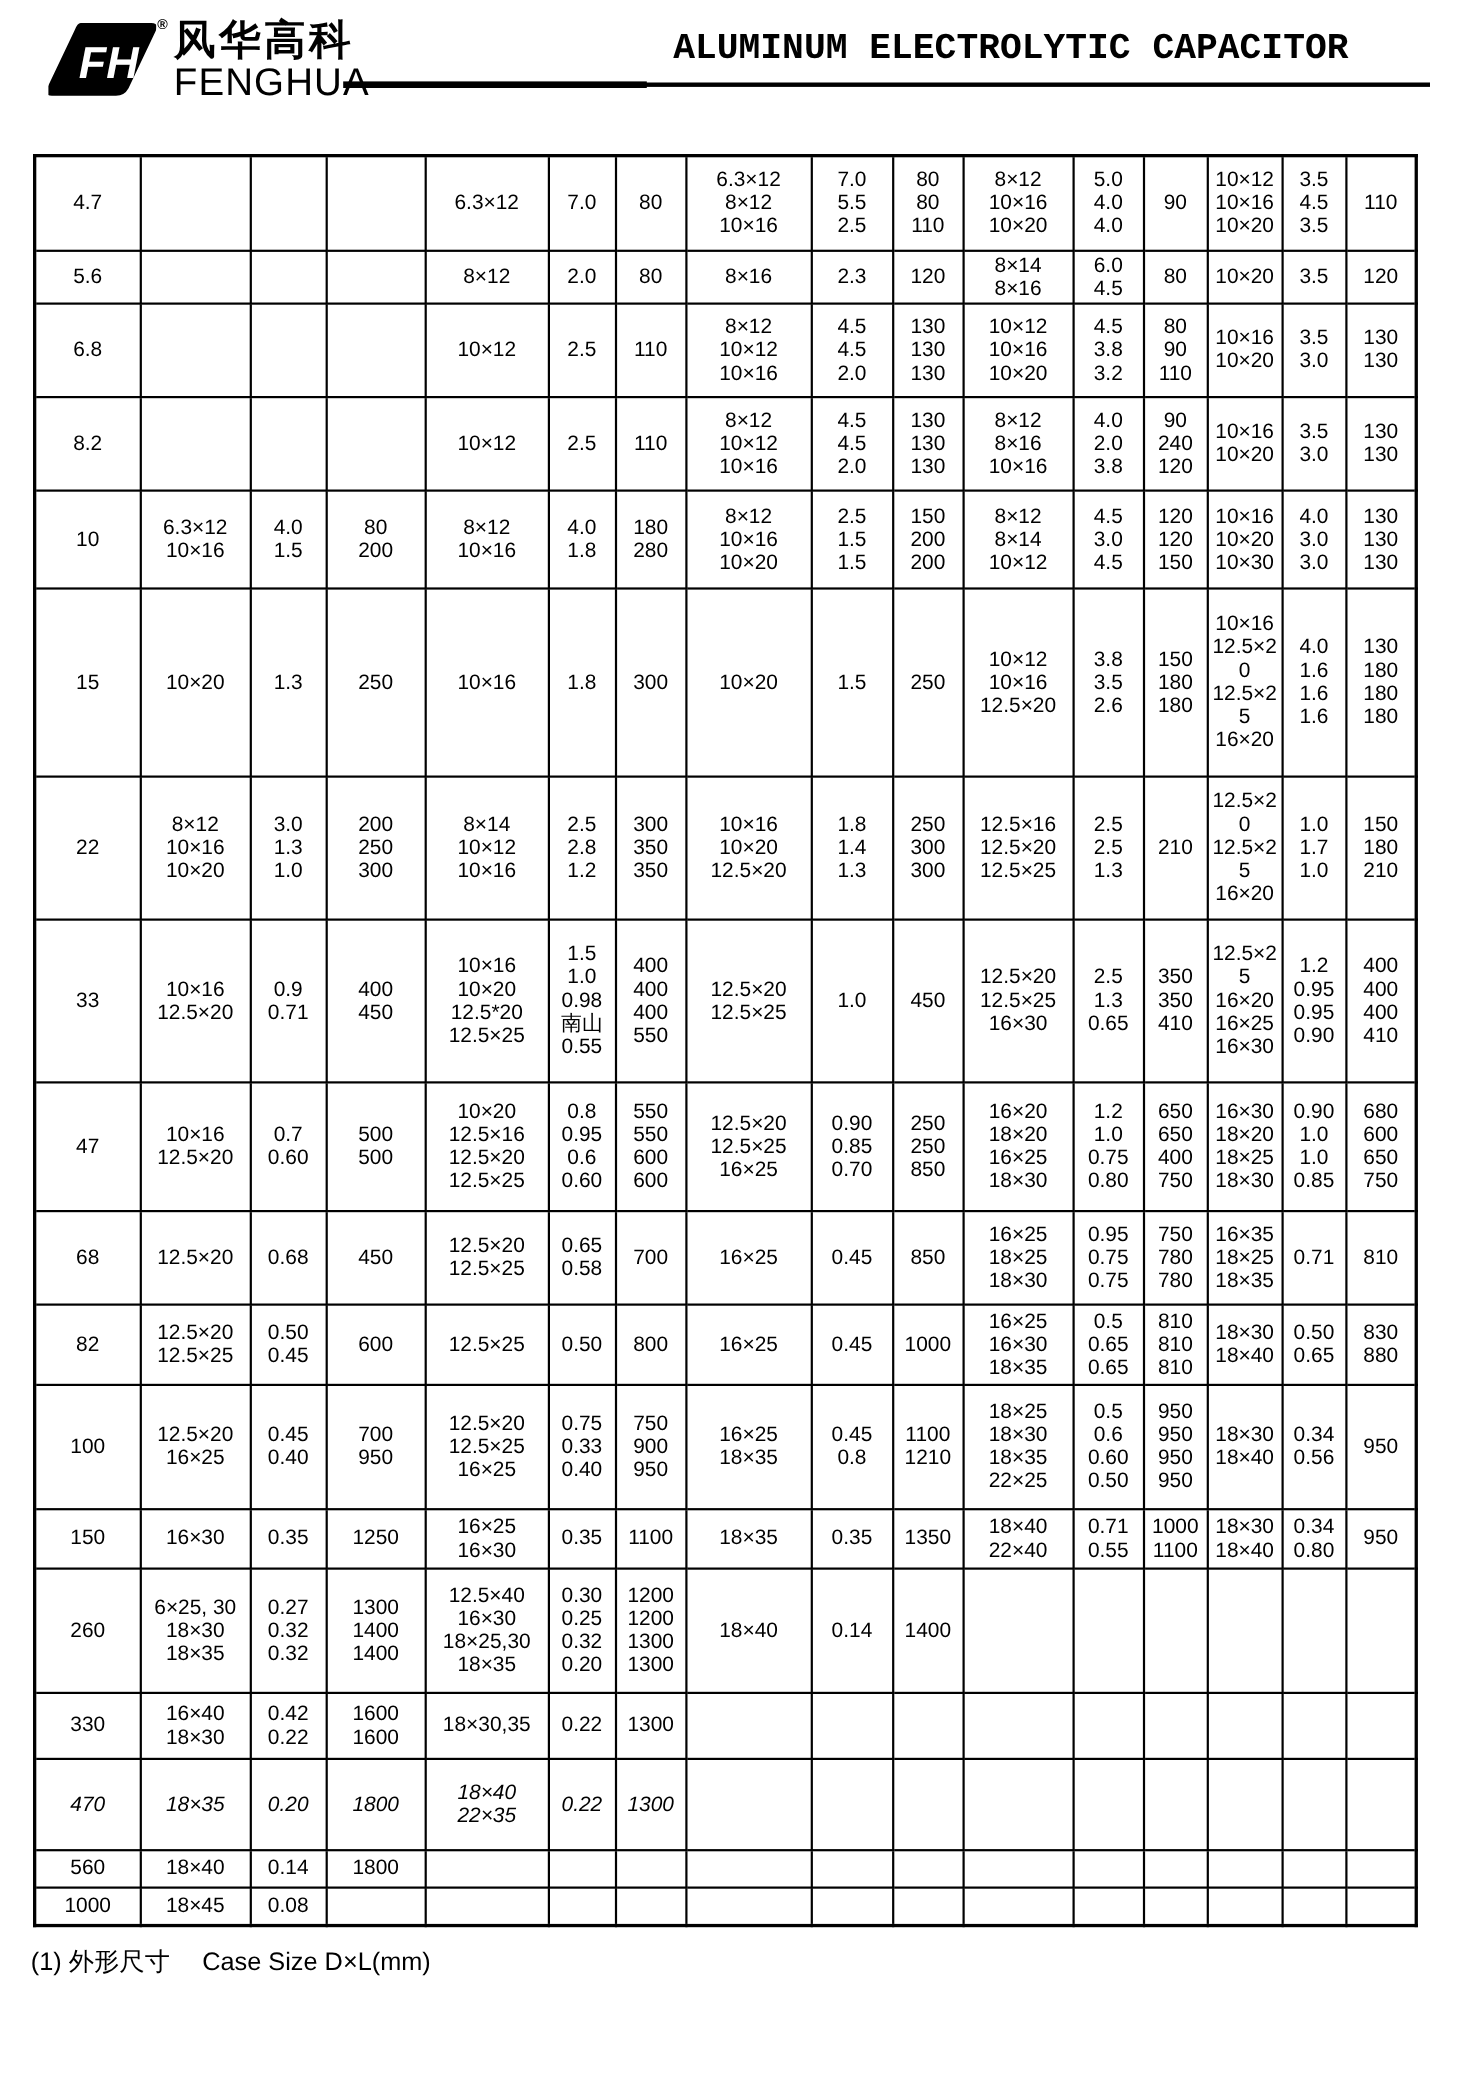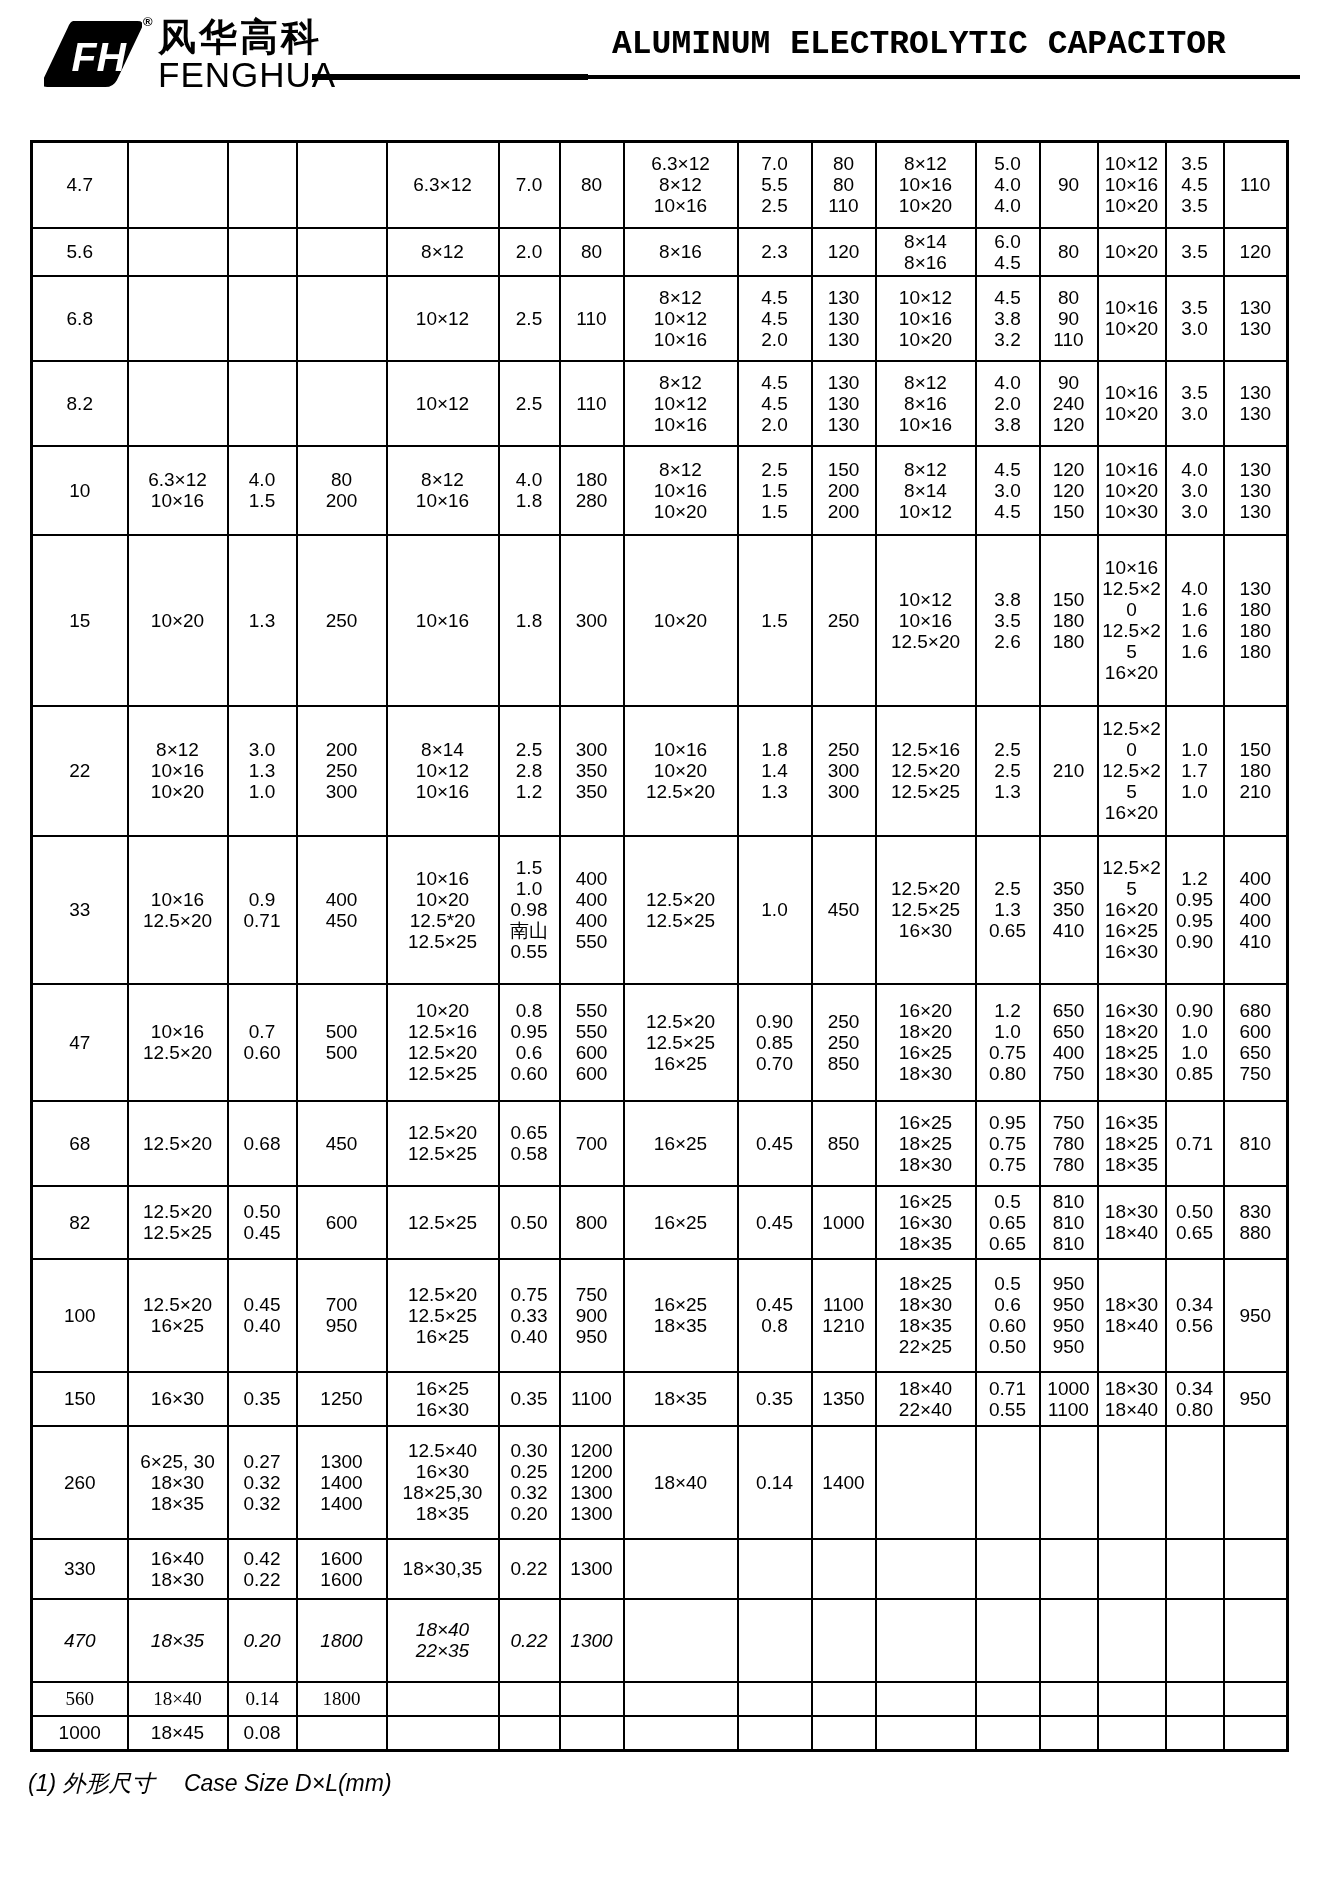--- a/index.html
+++ b/index.html
@@ -26,21 +26,21 @@
   }
   table.ds td{
     border:2px solid #000;
     text-align:center;vertical-align:middle;
     padding:2px 2px;
     word-break:break-all;
     overflow:hidden;
   }
   
   .notes{position:absolute;left:28px;top:1768px;width:1290px;}
-  .note{font-size:23px;margin-bottom:17px;white-space:nowrap;font-style:italic;}
+  .note{font-size:23px;margin-bottom:17px;white-space:nowrap;}
 </style>
 </head>
 <body>
 
 <div class="hdr">
   <svg class="logo-icon" viewBox="0 0 100 70">
     <g transform="skewX(-14)" fill="#000">
       <path d="M30 1 L96 1 Q104 1 102 9 L90 62 Q88 69 80 69 L20 69 Q12 69 14 61 L26 8 Q27 1 30 1 Z"></path>
     </g>
     <text x="28" y="52" font-size="42" font-weight="bold" font-style="italic" fill="#fff" font-family="'Liberation Sans',sans-serif">FH</text>
@@ -1041,21 +1041,21 @@
           <td></td>
           <td></td>
           <td></td>
           <td></td>
           <td></td>
           <td></td>
           <td></td>
           <td></td>
           <td></td>
         </tr>
-        <tr style="height: 34px; font-family: Liberation Serif, serif;">
+        <tr style="height: 34px;">
           <td>
             <div>560</div>
           </td>
           <td>
             <div>18×40</div>
           </td>
           <td>
             <div>0.14</div>
           </td>
           <td>

